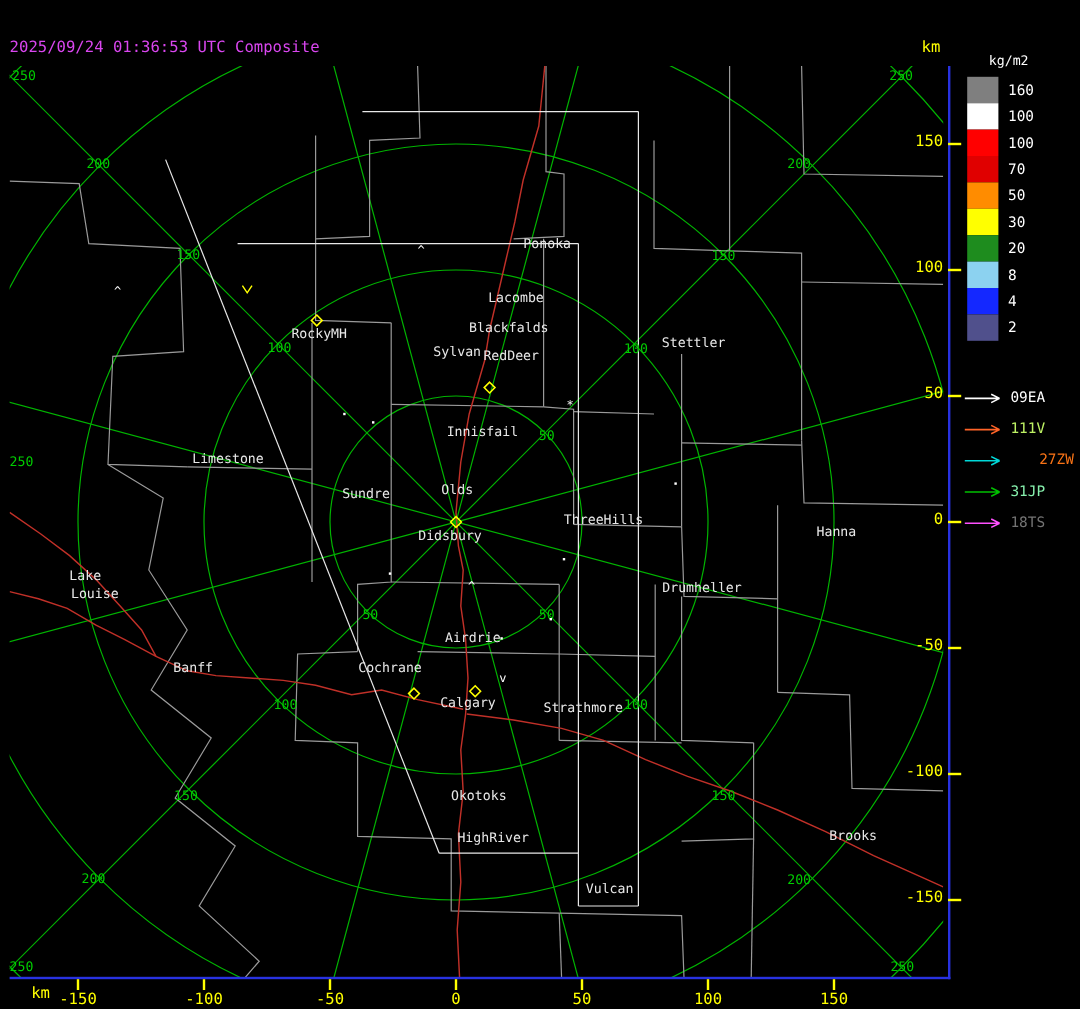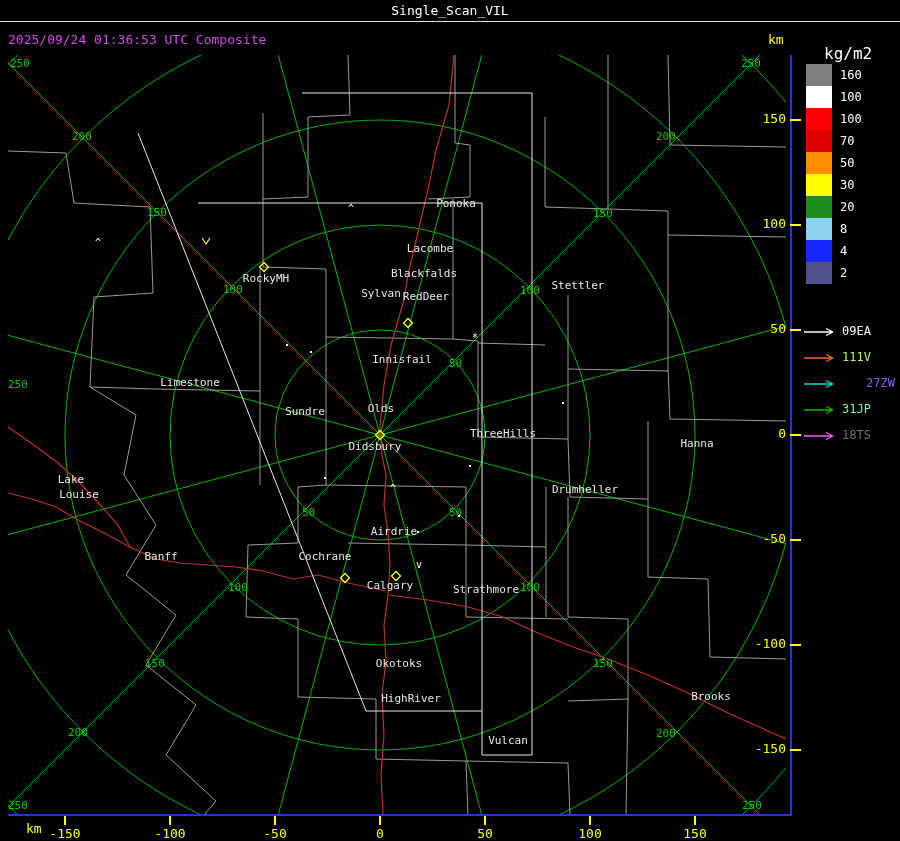--- a/index.html
+++ b/index.html
@@ -6,21 +6,21 @@
   html,body { margin:0; padding:0; background:#000; }
   body { width:900px; height:841px; position:relative; overflow:hidden;
          font-family:"DejaVu Sans Mono", monospace; }
   #screen { position:absolute; left:0; top:0; width:900px; height:841px; background:#000; }
 
   .titlebar { position:absolute; left:0; top:0; width:900px; height:22px;
               border-bottom:1px solid #e0e0e0; color:#ffffff; font-size:13px;
               text-align:center; line-height:21px; }
   .timestamp { position:absolute; left:8px; top:32px; color:#d946ef; font-size:13px; }
   .km-top { position:absolute; left:768px; top:32px; color:#ffff00; font-size:13px; }
-  .kgm2 { position:absolute; left:824px; top:44px; color:#ffffff; font-size:16px; }
+  .kgm2 { position:absolute; left:824px; top:44px; color:#ffffff; font-size:11px; }
 
   #legend-levels { position:absolute; left:806px; top:64px; }
   .level-row { display:flex; height:22px; align-items:center;text-align:right; }
   .swatch { width:26px; height:22px; flex:0 0 26px; }
   .level-label { color:#ffffff; font-size:12px; margin-left:8px; }
 
   #legend-stations { position:absolute; left:802px; top:312px; }
   .station-row { display:flex; height:26px; align-items:flex-end; }
   .station-label { font-size:12px; margin-left:4px; }
 
@@ -36,21 +36,20 @@
   .ytick-label { position:absolute; left:744px; width:42px; text-align:right; color:#ffff00; font-size:13px; }
   .xtick { position:absolute; top:816px; width:2px; height:9px; background:#ffff00; }
   .xtick-label { position:absolute; top:826px; width:48px; text-align:center; color:#ffff00; font-size:13px; }
   .km-bottom { position:absolute; left:26px; top:821px; color:#ffff00; font-size:13px; }
 </style>
 </head>
 <body>
 
 <div id="screen">
 
-  <div class="titlebar">Single_Scan_VIL</div>
 
   <div class="timestamp">2025/09/24 01:36:53 UTC Composite</div>
   <div class="km-top">km</div>
   <div class="kgm2">kg/m2</div>
 
   <div id="legend-levels">
       <div class="level-row">
         <div class="swatch" style="background: rgb(127, 127, 127);"></div>
         <div class="level-label">160</div>
       </div>
@@ -102,21 +101,21 @@
       <div class="station-row">
         <svg width="36" height="12">
           <path d="M2,6 L31,6 M31,6 L24,2.5 M31,6 L24,9.5" stroke="#ff6428" stroke-width="1.3" fill="none"></path>
         </svg>
         <div class="station-label" style="color: #bef264;">111V</div>
       </div>
       <div class="station-row">
         <svg width="36" height="12">
           <path d="M2,6 L31,6 M31,6 L24,2.5 M31,6 L24,9.5" stroke="#00d8d8" stroke-width="1.3" fill="none"></path>
         </svg>
-        <div class="station-label" style="color: #8b5cf6; margin-left: 28px;">27ZW</div>
+        <div class="station-label" style="color: #f97316; margin-left: 28px;">27ZW</div>
       </div>
       <div class="station-row">
         <svg width="36" height="12">
           <path d="M2,6 L31,6 M31,6 L24,2.5 M31,6 L24,9.5" stroke="#00c000" stroke-width="1.3" fill="none"></path>
         </svg>
         <div class="station-label" style="color: #86efac;">31JP</div>
       </div>
       <div class="station-row">
         <svg width="36" height="12">
           <path d="M2,6 L31,6 M31,6 L24,2.5 M31,6 L24,9.5" stroke="#ff50ff" stroke-width="1.3" fill="none"></path>

